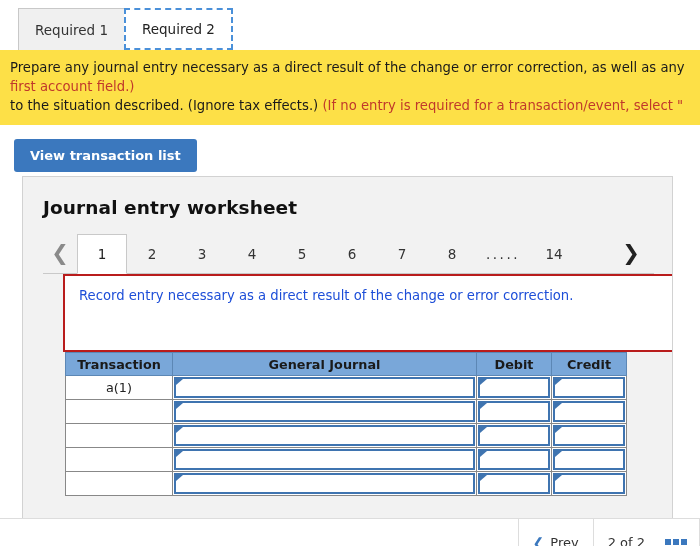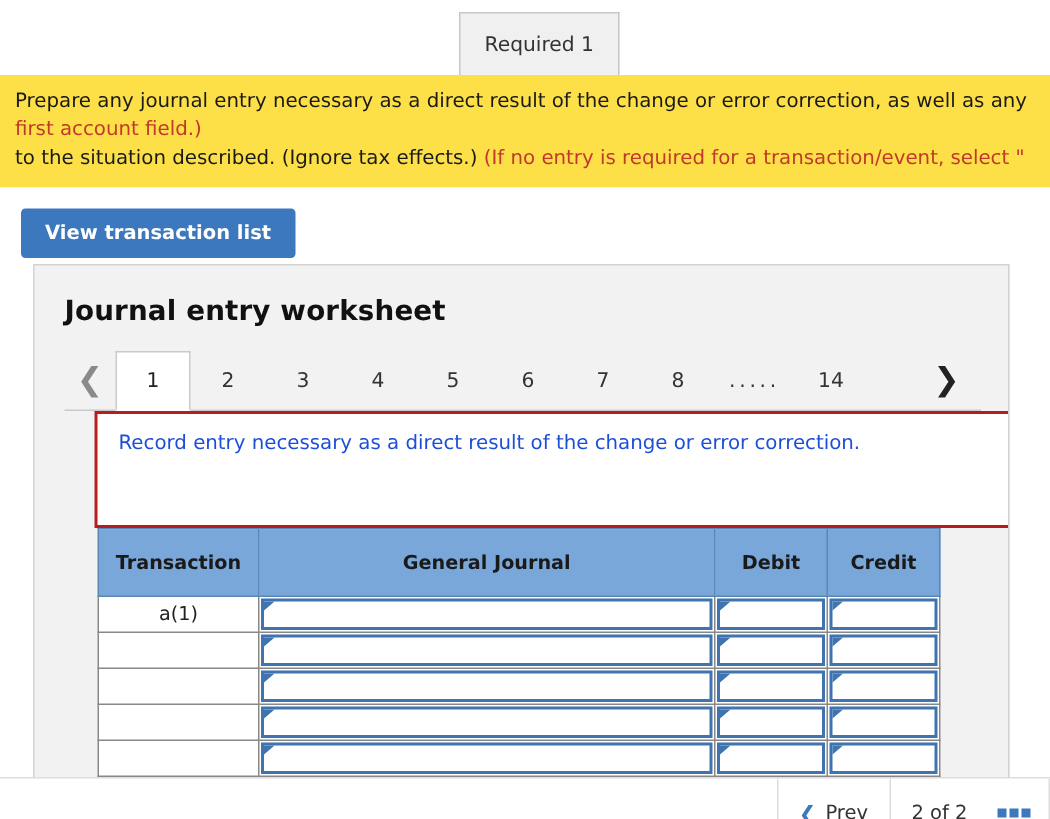--- a/index.html
+++ b/index.html
@@ -19,21 +19,20 @@
 
   
   .tabstrip {
     position: relative;
     height: 50px;
     background: #ffffff;
     box-sizing: border-box;
     padding-left: 18px;
     display: flex;
     align-items: flex-end;
-    justify-content: center;
   }
   .tab {
     height: 42px;
     min-width: 92px;
     box-sizing: border-box;
     display: flex;
     align-items: center;
     justify-content: center;
     padding: 0 16px;
     font-size: 13.5px;
@@ -193,21 +192,21 @@
     table-layout: fixed;
     background: #ffffff;
   }
   .jtable th {
     background: #79a7d9;
     border: 1px solid #5c87b5;
     font-size: 12.8px;
     font-weight: bold;
     color: #1a1a1a;
     height: 22px;
-    padding: 11px;
+    padding: 0;
     text-align: center;
   }
   .jtable td {
     border: 1px solid #888888;
     height: 23px;
     padding: 0;
     vertical-align: middle;
   }
   .td-trans {
     text-align: center;
@@ -292,20 +291,23 @@
     background: #3b78be;
   }
 </style>
 </head>
 <body>
 
 <div class="tabstrip">
   <div class="tab">
     <span>Required 1</span>
   </div>
+  <div class="tab active">
+    <span>Required 2</span>
+  </div>
 </div>
 
 <div class="instructions">
   <div class="line">Prepare any journal entry necessary as a direct result of the change or error correction, as well as any</div>
   <div class="line red">first account field.)</div>
   <div class="line"><span>to the situation described. (Ignore tax effects.) </span><span class="red">(If no entry is required for a transaction/event, select "</span></div>
 </div>
 
 <div class="btn-row">
   <button class="btn-primary">View transaction list</button>

